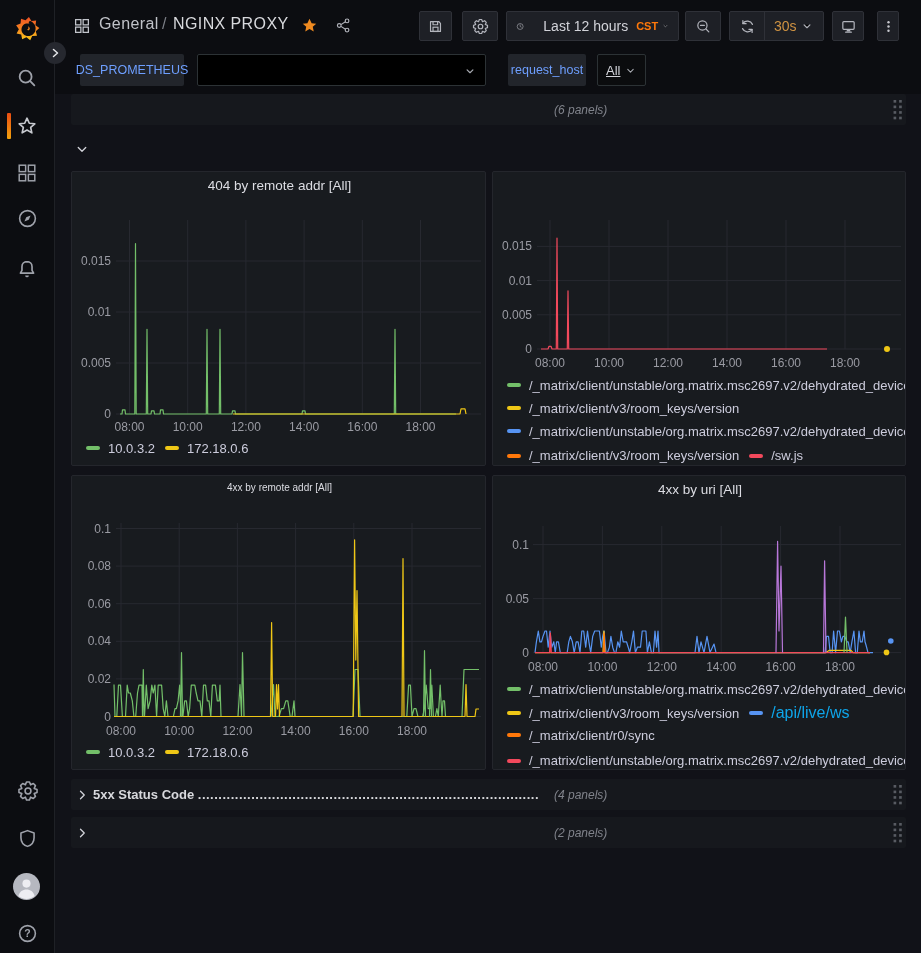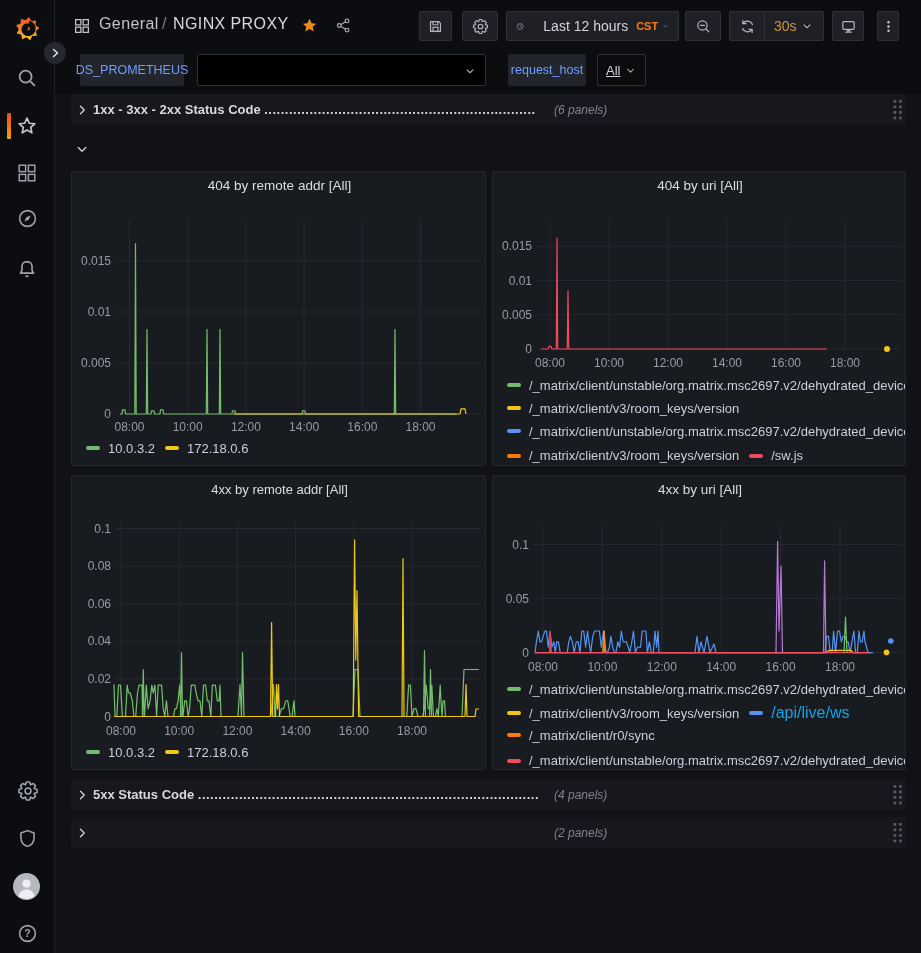--- a/index.html
+++ b/index.html
@@ -154,26 +154,20 @@
 <div style="position:absolute;left:508px;top:54px;width:78px;height:32px;background:#22252b;border-radius:2px;display:flex;align-items:center;justify-content:center;">
     <span style="font-size:12.5px;font-weight:500;color:#6e9fff;">request_host</span>
   </div>
 <div style="position:absolute;left:597px;top:54px;width:49px;height:32px;background:#0b0c0e;border:1px solid #2c3235;border-radius:2px;display:flex;align-items:center;padding-left:8px;">
     <span style="font-size:13px;color:#d2d3d9;text-decoration:underline;">All</span>
     <svg width="13" height="13" viewBox="0 0 24 24" style="margin-left:4px;">
       <path d="M7 10 L12 15 L17 10" stroke="#a8abb2" stroke-width="2" stroke-linecap="round" stroke-linejoin="round"></path>
     </svg>
   </div>
 <div style="position:absolute;left:71px;top:94px;width:835px;height:31px;background:#16181d;border-radius:2px;">
-    <div style="position:absolute;left:5px;top:0;height:31px;display:flex;align-items:center;">
-      <svg width="12" height="12" viewBox="0 0 24 24" style="margin-right:5px;flex:none;">
-        <path d="M9 4.5 L16.5 12 L9 19.5" stroke="#d2d3d9" stroke-width="2.6" fill="none" stroke-linecap="round" stroke-linejoin="round"></path>
-      </svg>
-      <span style="font-size:13px;font-weight:700;color:#d8d9dd;white-space:nowrap;">1xx - 3xx - 2xx Status Code <span style="letter-spacing:0.5px;">..................................................................</span></span>
-    </div>
     <div style="position:absolute;left:483px;top:0;height:31px;display:flex;align-items:center;font-size:12px;font-style:italic;color:#80838b;">(6 panels)</div>
     <svg style="position:absolute;left:822px;top:5.5px;" width="10" height="20" viewBox="0 0 8 18">
       <rect x="0" y="0" width="2.4" height="2.4" fill="#585b62"></rect>
       <rect x="5" y="0" width="2.4" height="2.4" fill="#585b62"></rect>
       <rect x="0" y="5" width="2.4" height="2.4" fill="#585b62"></rect>
       <rect x="5" y="5" width="2.4" height="2.4" fill="#585b62"></rect>
       <rect x="0" y="10" width="2.4" height="2.4" fill="#585b62"></rect>
       <rect x="5" y="10" width="2.4" height="2.4" fill="#585b62"></rect>
       <rect x="0" y="15" width="2.4" height="2.4" fill="#585b62"></rect>
       <rect x="5" y="15" width="2.4" height="2.4" fill="#585b62"></rect>
@@ -217,21 +211,20 @@
         <span style="width:14px;height:4px;border-radius:2px;background:#73BF69;margin-right:8px;flex:none;"></span>
         <span style="font-size:13px;color:#ccccdc;white-space:nowrap;">10.0.3.2</span>
       </span>
       <span style="display:flex;align-items:center;margin-right:10px;flex:none;">
         <span style="width:14px;height:4px;border-radius:2px;background:#EFC716;margin-right:8px;flex:none;"></span>
         <span style="font-size:13px;color:#ccccdc;white-space:nowrap;">172.18.0.6</span>
       </span>
     </div>
   </div>
 <div style="position:absolute;left:492px;top:171px;width:414px;height:295px;background:#181b1f;border:1px solid #24262c;border-radius:2px;overflow:hidden;">
-    <div style="position:absolute;left:0;top:6px;width:414px;text-align:center;font-size:13.5px;font-weight:500;color:#dcdde3;">404 by uri [All]</div>
     <svg width="414" height="295" style="position:absolute;left:0;top:0;">
       <line x1="57" y1="48" x2="57" y2="177" stroke="#272930" stroke-width="1"></line>
       <line x1="116" y1="48" x2="116" y2="177" stroke="#272930" stroke-width="1"></line>
       <line x1="175" y1="48" x2="175" y2="177" stroke="#272930" stroke-width="1"></line>
       <line x1="234" y1="48" x2="234" y2="177" stroke="#272930" stroke-width="1"></line>
       <line x1="293" y1="48" x2="293" y2="177" stroke="#272930" stroke-width="1"></line>
       <line x1="352" y1="48" x2="352" y2="177" stroke="#272930" stroke-width="1"></line>
       <line x1="44" y1="177" x2="408" y2="177" stroke="#272930" stroke-width="1"></line>
       <line x1="44" y1="142.8" x2="408" y2="142.8" stroke="#272930" stroke-width="1"></line>
       <line x1="44" y1="108.6" x2="408" y2="108.6" stroke="#272930" stroke-width="1"></line>
@@ -272,21 +265,21 @@
         <span style="width:14px;height:4px;border-radius:2px;background:#FF780A;margin-right:8px;flex:none;"></span>
         <span style="font-size:13px;color:#ccccdc;white-space:nowrap;">/_matrix/client/v3/room_keys/version</span>
       </span>
       <span style="display:flex;align-items:center;margin-right:10px;flex:none;">
         <span style="width:14px;height:4px;border-radius:2px;background:#F2495C;margin-right:8px;flex:none;"></span>
         <span style="font-size:13px;color:#ccccdc;white-space:nowrap;">/sw.js</span>
       </span>
     </div>
   </div>
 <div style="position:absolute;left:71px;top:475px;width:415px;height:295px;background:#181b1f;border:1px solid #24262c;border-radius:2px;overflow:hidden;">
-    <div style="position:absolute;left:0;top:6px;width:415px;text-align:center;font-size:13px;font-weight:500;color:#dcdde3;">4xx by remote addr [All]</div>
+    <div style="position:absolute;left:0;top:6px;width:415px;text-align:center;font-size:10px;font-weight:500;color:#dcdde3;">4xx by remote addr [All]</div>
     <svg width="415" height="295" style="position:absolute;left:0;top:0;">
       <line x1="49.0" y1="47" x2="49.0" y2="240.5" stroke="#272930" stroke-width="1"></line>
       <line x1="107.2" y1="47" x2="107.2" y2="240.5" stroke="#272930" stroke-width="1"></line>
       <line x1="165.4" y1="47" x2="165.4" y2="240.5" stroke="#272930" stroke-width="1"></line>
       <line x1="223.60000000000002" y1="47" x2="223.60000000000002" y2="240.5" stroke="#272930" stroke-width="1"></line>
       <line x1="281.8" y1="47" x2="281.8" y2="240.5" stroke="#272930" stroke-width="1"></line>
       <line x1="340.0" y1="47" x2="340.0" y2="240.5" stroke="#272930" stroke-width="1"></line>
       <line x1="44" y1="240.5" x2="409" y2="240.5" stroke="#272930" stroke-width="1"></line>
       <line x1="44" y1="202.9" x2="409" y2="202.9" stroke="#272930" stroke-width="1"></line>
       <line x1="44" y1="165.3" x2="409" y2="165.3" stroke="#272930" stroke-width="1"></line>

